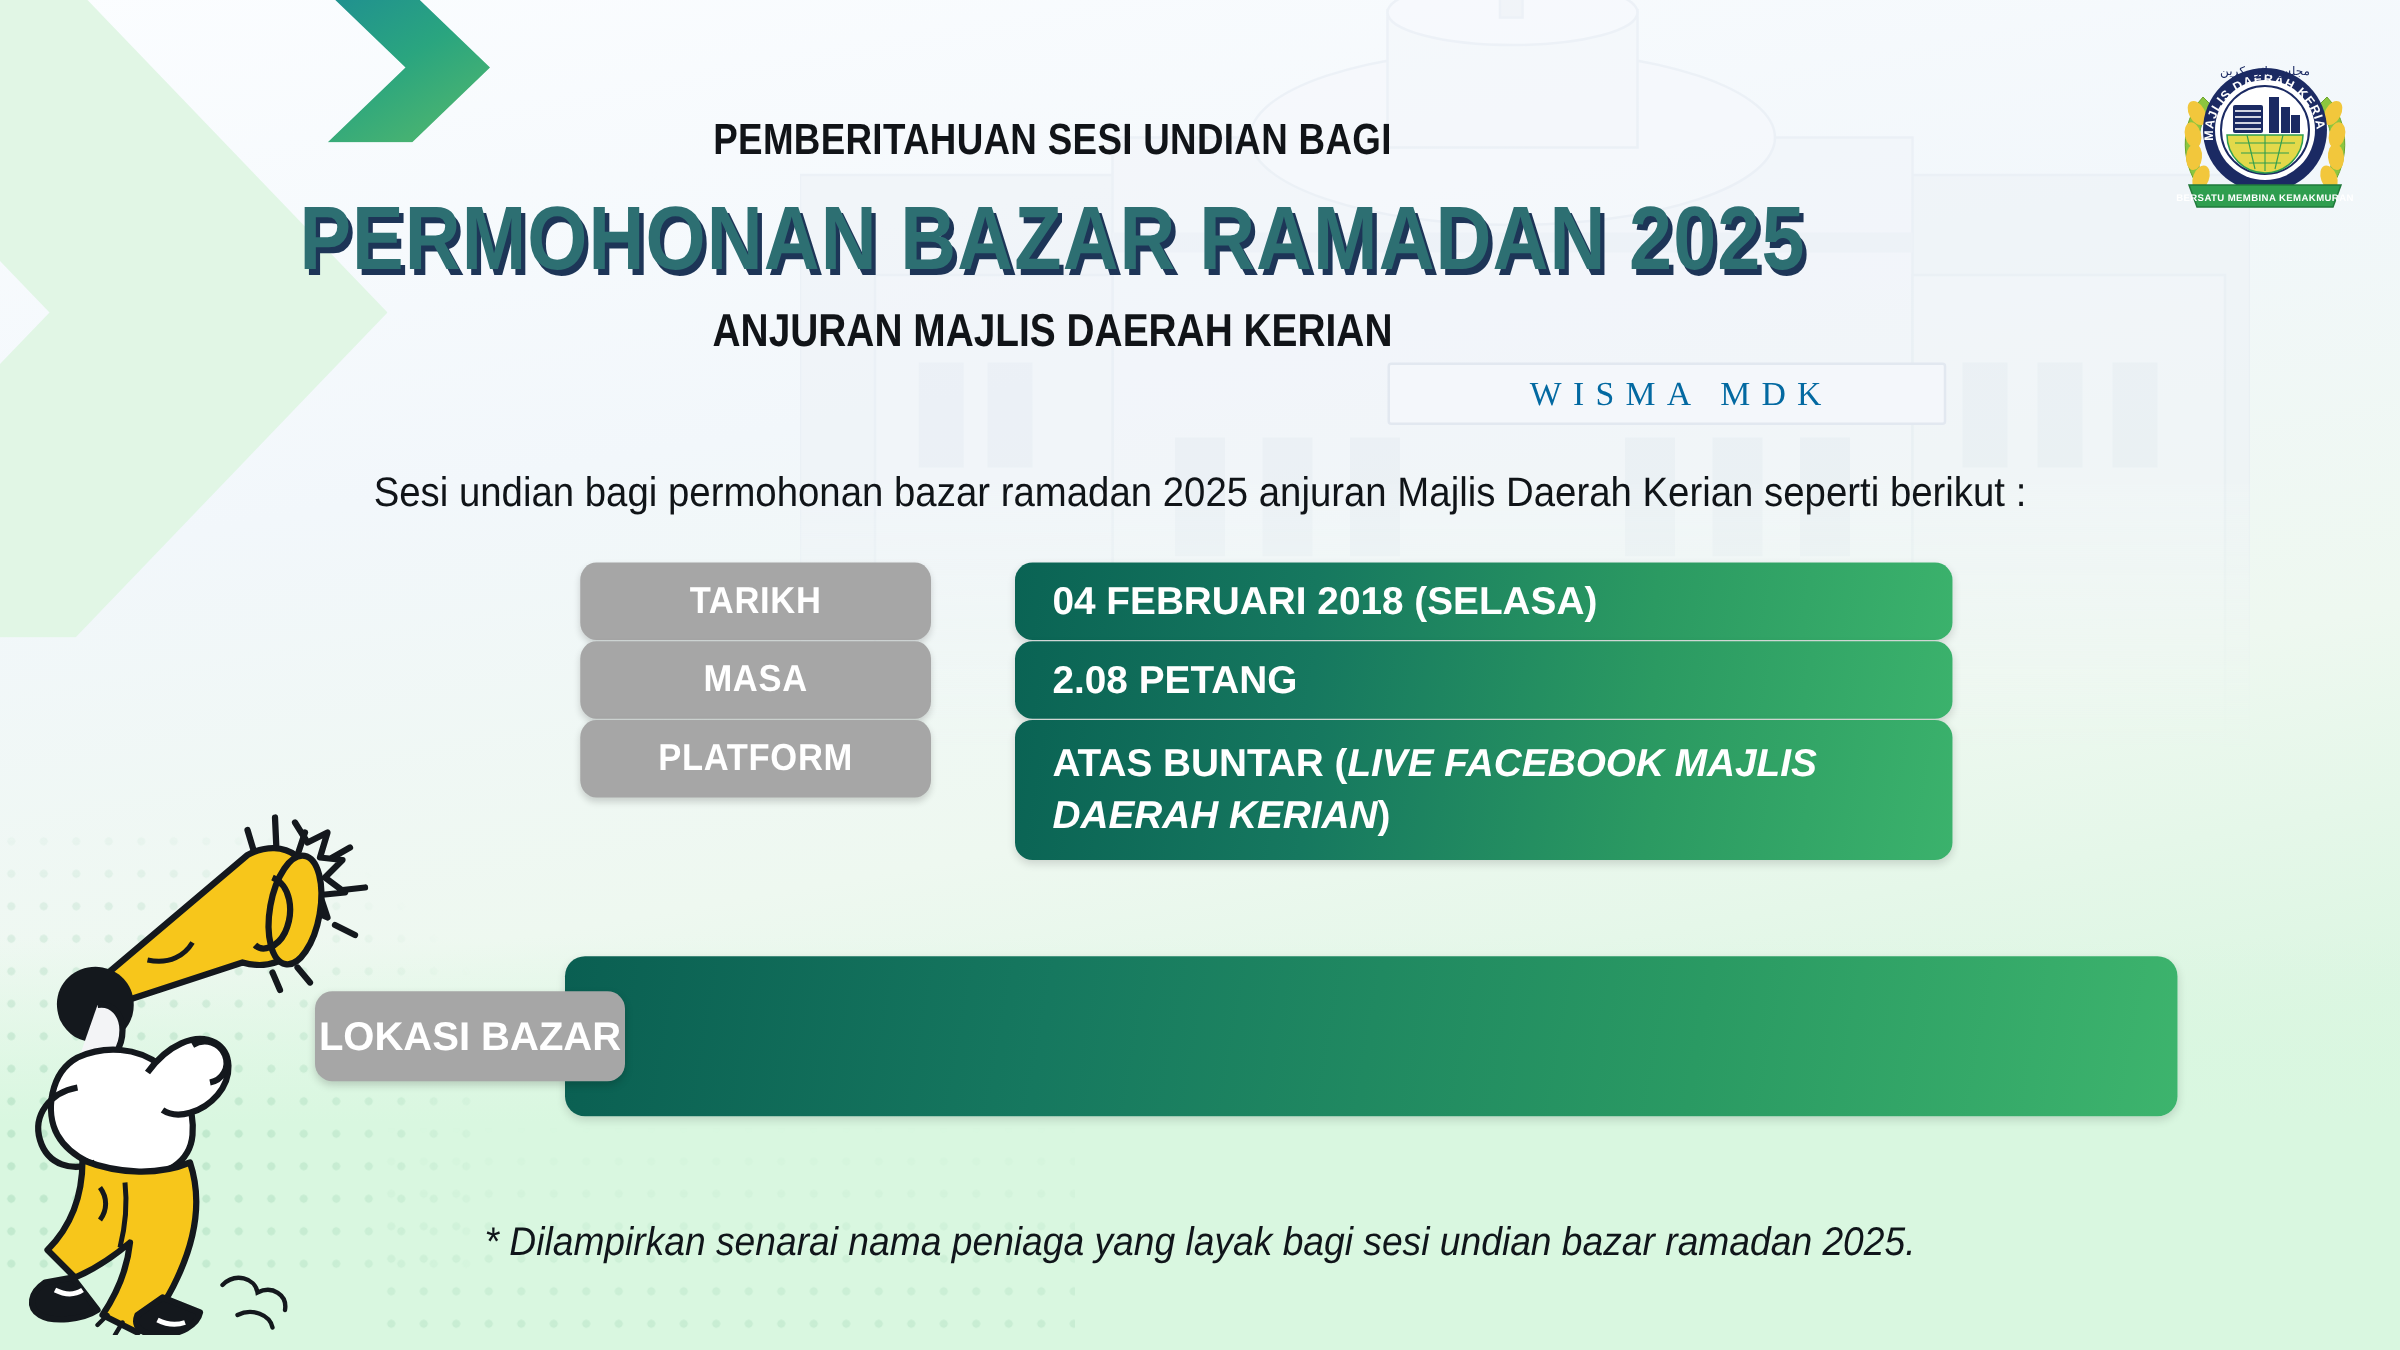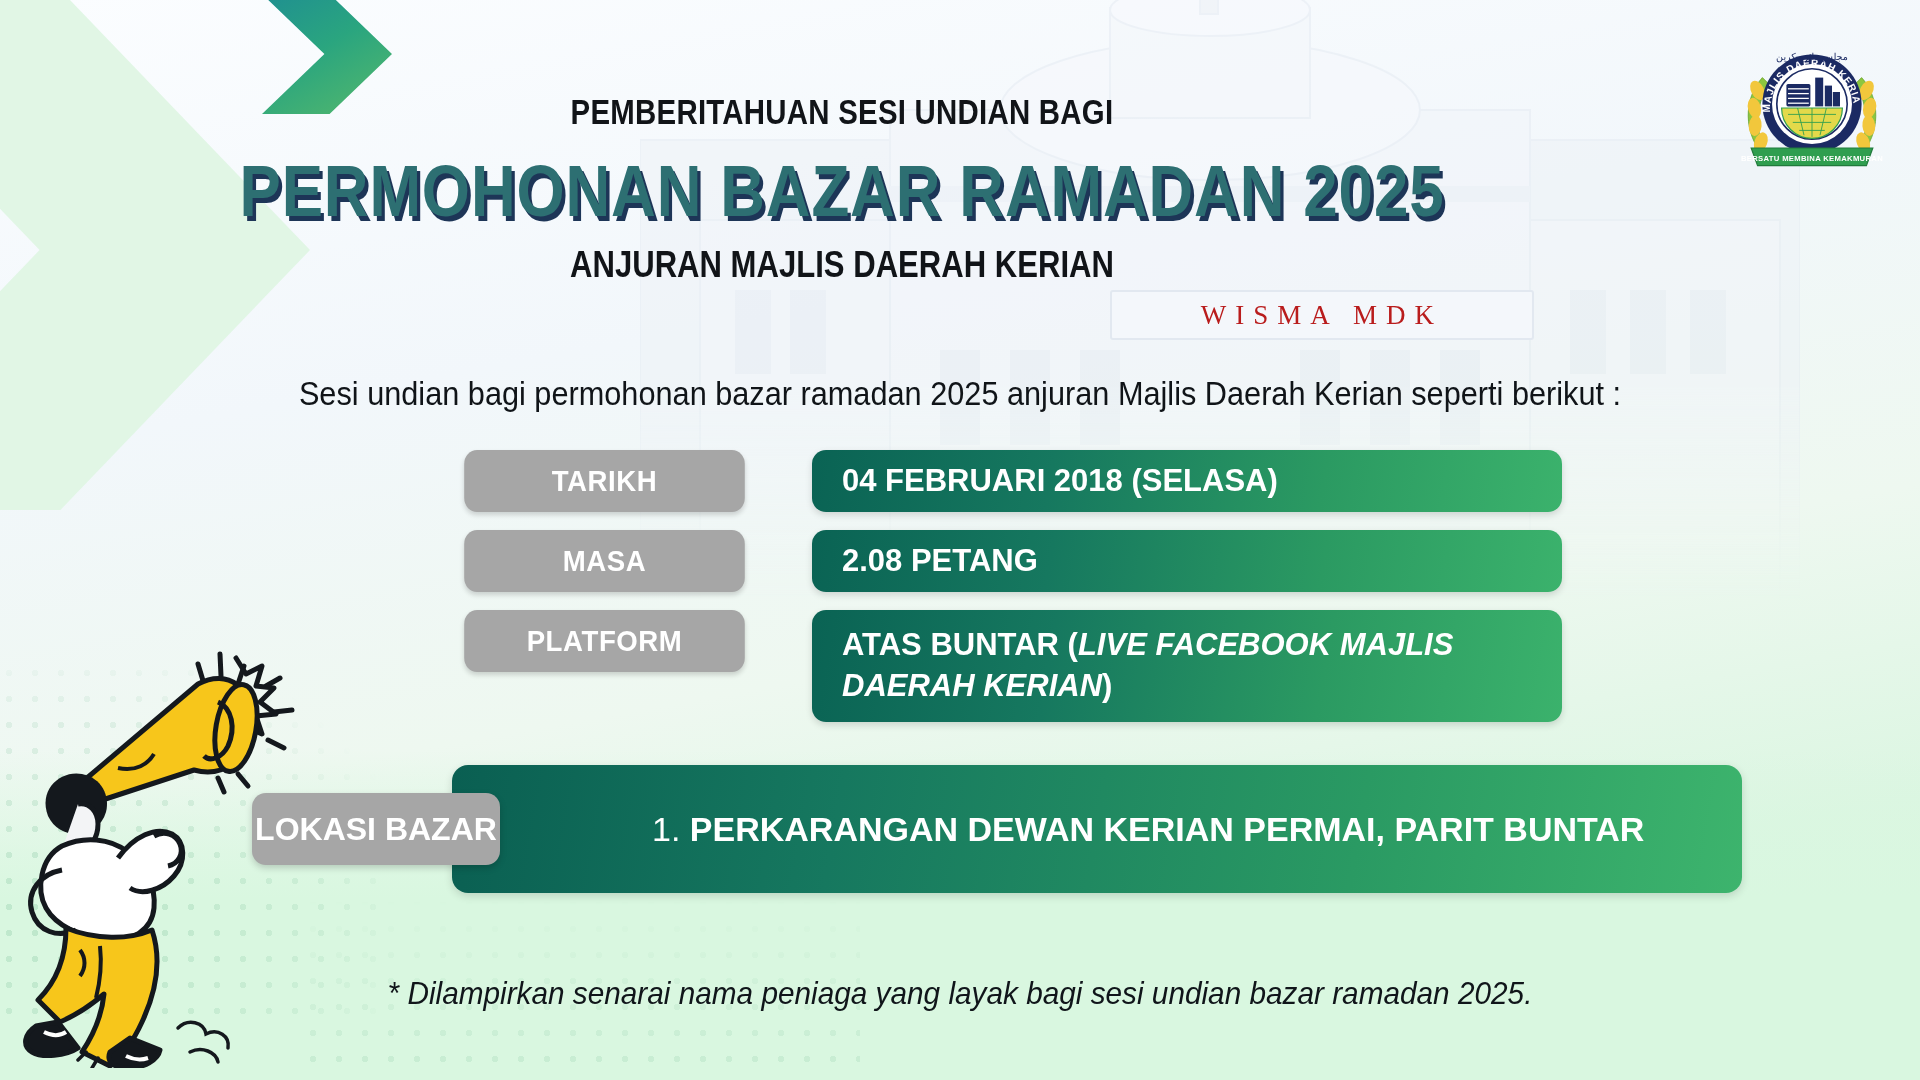--- a/index.html
+++ b/index.html
@@ -44,21 +44,21 @@
   }
 
   
   .building{position:absolute;left:640px;top:-10px;width:1160px;height:640px;opacity:.5;
     -webkit-mask-image:linear-gradient(to bottom,#000 0%,#000 62%,transparent 96%);
             mask-image:linear-gradient(to bottom,#000 0%,#000 62%,transparent 96%);}
   .wisma-sign{
     position:absolute;left:1110px;top:290px;width:420px;height:46px;
     background:#f4f7fb;border:2px solid #e2e8f0;border-radius:3px;
     display:flex;align-items:center;justify-content:center;
-    color:#b91c1c;font-family:"Liberation Serif",serif;font-size:27px;letter-spacing:9px;
+    color:#0369a1;font-family:"Liberation Serif",serif;font-size:27px;letter-spacing:9px;padding-left:23px;
   }
 
   
   .hdr{position:absolute;left:0;top:92px;width:1684px;text-align:center;}
   .hdr .kicker{
     font-family:"Liberation Sans Narrow","Liberation Sans",sans-serif;
     font-weight:bold;font-size:35px;letter-spacing:.3px;color:#111418;
     transform:scaleX(.84);transform-origin:center;
   }
   .hdr .title{
@@ -76,21 +76,21 @@
   
   .intro{
     position:absolute;left:0;top:375px;width:1920px;text-align:center;
     font-family:"Liberation Sans Narrow","Liberation Sans",sans-serif;
     font-size:33px;color:#101418;
     transform:scaleX(.93);transform-origin:center;
   }
 
   
   .rows{position:absolute;left:452px;top:450px;width:1110px;}
-  .row{display:flex;align-items:flex-start;margin-bottom:18px;}
+  .row{display:flex;align-items:flex-start;margin-bottom:1px;}
   .lbl{
     width:305px;min-height:62px;border-radius:14px;background:#a6a6a6;
     display:flex;align-items:center;justify-content:center;
     color:#ffffff;font-weight:bold;font-size:30px;letter-spacing:.6px;
     font-family:"Liberation Sans Narrow","Liberation Sans",sans-serif;
     box-shadow:0 3px 6px rgba(0,0,0,.16);flex:0 0 auto;
     transform:scaleX(.92);transform-origin:center;
   }
   .val{
     margin-left:55px;flex:1;min-height:62px;border-radius:14px;
@@ -273,24 +273,20 @@
       <div class="lbl">PLATFORM</div>
       <div class="val">
         <span><span>ATAS BUNTAR </span><span>(</span><span class="it">LIVE FACEBOOK MAJLIS DAERAH KERIAN</span><span>)</span></span>
       </div>
     </div>
   </div>
 
   <div class="lokasi">
     <div class="lokasi-box">
       <div class="lokasi-pill">LOKASI BAZAR</div>
-      <div class="lokasi-item">
-        <span class="num">1.</span>
-        <span>PERKARANGAN DEWAN KERIAN PERMAI, PARIT BUNTAR</span>
-      </div>
     </div>
   </div>
 
   <div class="footer">* Dilampirkan senarai nama peniaga yang layak bagi sesi undian bazar ramadan 2025.</div>
 
   <div class="mascot">
     <svg viewBox="0 0 300 440" width="300" height="440">
       <g stroke="#14181d" stroke-width="5" stroke-linecap="round" stroke-linejoin="round" fill="none">
 
         <path d="M176 36 l6 20 M198 26 l1 22 M222 38 l-6 18"></path>

